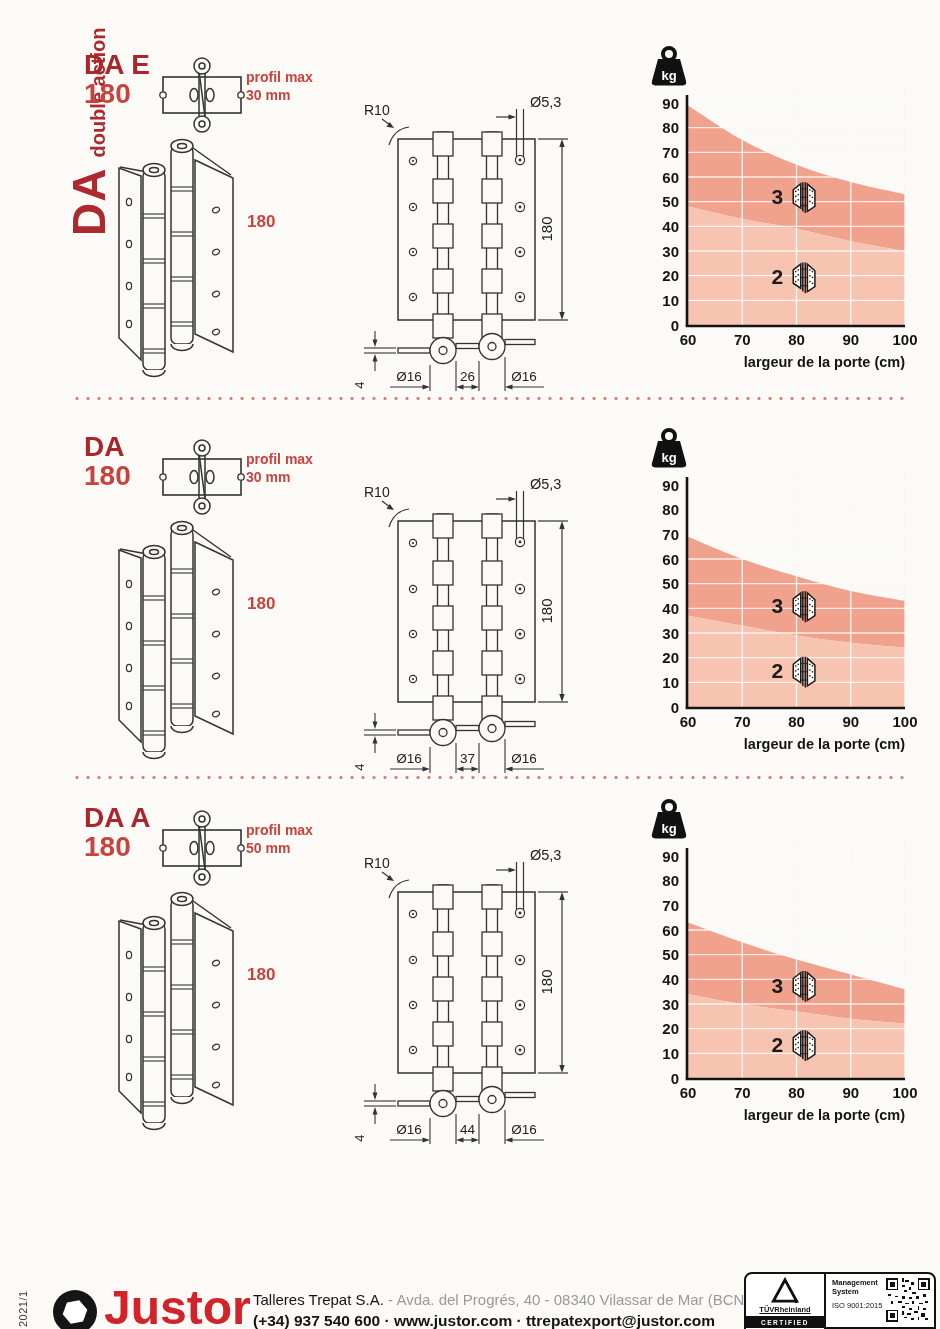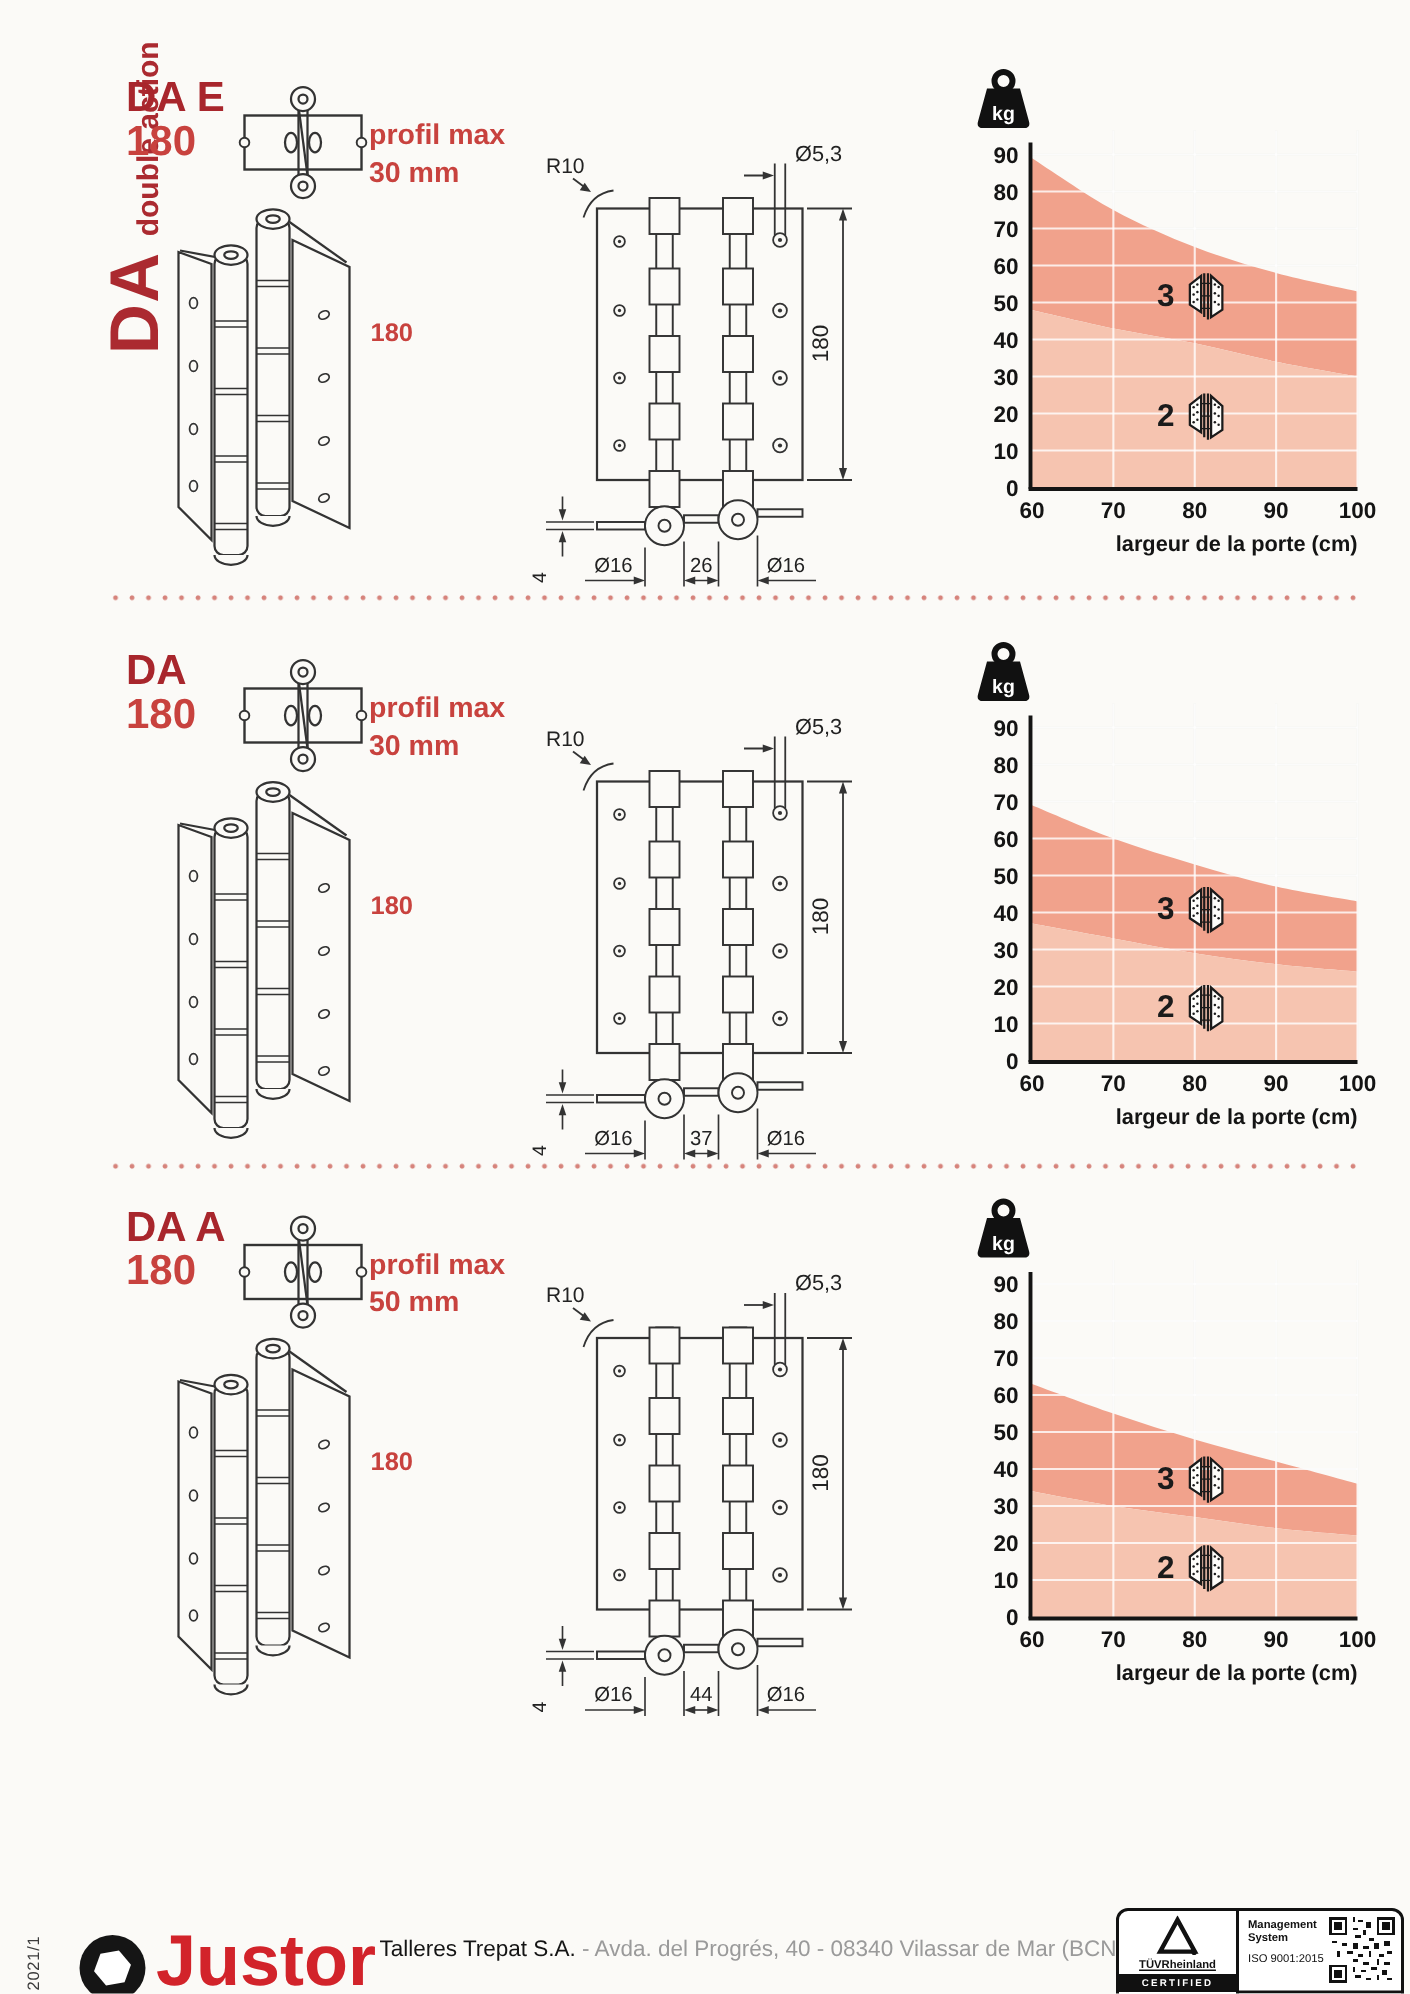--- a/index.html
+++ b/index.html
@@ -11,21 +11,21 @@
   }
   
   .brand{position:absolute;left:62px;top:236px;transform:rotate(-90deg);transform-origin:0 0;white-space:nowrap;}
   .brand-big{font-size:46px;font-weight:bold;color:#ab2a30;letter-spacing:1px;}
   .brand-small{font-size:20px;font-weight:600;color:#ab2a30;margin-left:10px;}
   
   .section{position:absolute;left:0;width:882px;height:360px;}
   .sec-label{position:absolute;left:84px;top:8px;font-weight:bold;line-height:1.04;}
   .sec-label .l1{font-size:28px;color:#a8262c;}
   .sec-label .l2{font-size:28px;color:#c8423e;}
-  .profil{position:absolute;left:246px;top:26px;font-size:19px;font-weight:600;color:#c8423e;line-height:1.3;margin-top:11px;}
+  .profil{position:absolute;left:246px;top:26px;font-size:14px;font-weight:600;color:#c8423e;line-height:1.3;}
   .dim-h{position:absolute;left:247px;top:170px;font-size:17px;font-weight:600;color:#c8423e;}
   .topview-svg{position:absolute;left:158px;top:13px;width:88px;height:108px;}
   .hinge3d-svg{position:absolute;left:113px;top:88px;width:125px;height:255px;}
   .tech-svg{position:absolute;left:352px;top:47px;width:250px;height:310px;}
   .chart-svg{position:absolute;left:638px;top:3px;width:285px;height:350px;}
   svg text{font-family:"Liberation Sans","DejaVu Sans",sans-serif;}
   
   .sep{position:absolute;left:75px;width:833px;height:5px;
     background-image:radial-gradient(circle at 2px 2.5px,#d6837b 1.3px,rgba(0,0,0,0) 1.9px);
     background-size:11px 5px;background-repeat:repeat-x;}
@@ -811,20 +811,21 @@
     <svg viewBox="0 0 46 46">
       <circle cx="23" cy="23" r="22" fill="#151515"></circle>
       <polygon points="35.5,23 29.25,33.8 16.75,33.8 10.5,23 16.75,12.2 29.25,12.2" fill="#ffffff" transform="rotate(-10 23 23)"></polygon>
     </svg>
     <span class="logo-text">Justor</span>
   </div>
   <div class="company">
     <div class="c1">
       <span class="cb">Talleres Trepat S.A.</span><span class="cg"> - Avda. del Progrés, 40 - 08340 Vilassar de Mar (BCN)</span>
     </div>
+    <div class="c2">(+34) 937 540 600 · www.justor.com · ttrepatexport@justor.com</div>
   </div>
   <div class="tuv">
     <div class="tuv-left">
       <svg viewBox="0 0 30 28">
         <path d="M15,3 L27,25 H3 Z" fill="none" stroke="#111" stroke-width="3"></path>
         <circle cx="26.5" cy="25.5" r="1.8" fill="#111"></circle>
       </svg>
       <div class="tuv-brand">TÜVRheinland</div>
       <div class="tuv-cert">CERTIFIED</div>
     </div>

